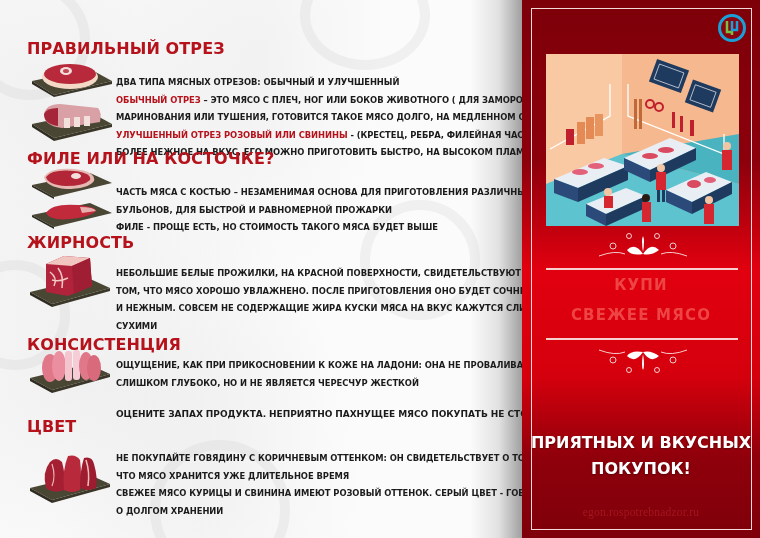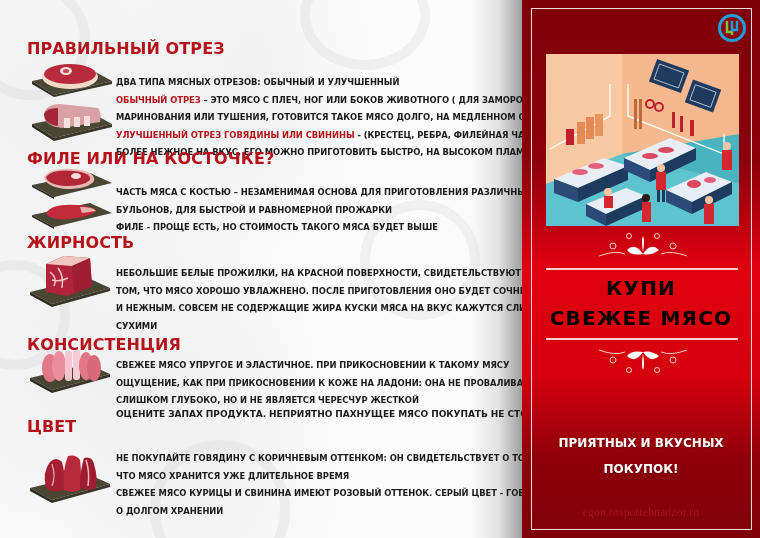--- a/index.html
+++ b/index.html
@@ -49,29 +49,29 @@
     .logo {
       position: absolute; left: 718px; top: 14px; width: 28px; height: 28px;
       border: 3px solid #1aa0d8; border-radius: 50%; background: #8a0510;
     }
     .store-illustration {
       position: absolute; left: 546px; top: 54px; width: 193px; height: 172px;
       background: #f6b98f; overflow: hidden;
     }
     .banner-title {
       position: absolute; left: 522px; width: 238px; text-align: center;
-      color: #000000; font-weight: bold; font-size: 20px; letter-spacing: 1.2px;
+      color: #ef4444; font-weight: bold; font-size: 15px; letter-spacing: 1.2px;
     }
     .banner-rule {
       position: absolute; left: 546px; width: 192px; height: 1.5px; background: #f7cfcf;
     }
     .ornament { position: absolute; }
     .tagline {
       position: absolute; left: 522px; width: 238px; text-align: center;
-      color: #ffffff; font-weight: bold; font-size: 12px; line-height: 26px;
+      color: #ffffff; font-weight: bold; font-size: 16px; line-height: 26px;
       text-shadow: 0 1px 2px rgba(0,0,0,0.4);
     }
     .watermark {
       position: absolute; left: 522px; width: 238px; top: 506px; text-align: center;
       font-family: Liberation Serif, serif; font-size: 11.5px;
       color: #a31620; letter-spacing: 0.2px;
     }
   </style>
 </head>
 <body>
@@ -101,21 +101,21 @@
     <path d="M14,14 Q16,4 30,4 L68,8 Q72,12 70,22 L32,28 Q14,26 14,14Z" fill="#d9a0a5"></path>
     <path d="M14,14 Q16,8 28,8 L28,26 Q14,24 14,14Z" fill="#a42638"></path>
     <rect x="34" y="18" width="6" height="10" fill="#f2e0dc"></rect>
     <rect x="44" y="17" width="6" height="10" fill="#f2e0dc"></rect>
     <rect x="54" y="16" width="6" height="10" fill="#f2e0dc"></rect>
   </svg>
   <div class="text-block" style="left:116px;top:58px;">
     <span class="line">ДВА ТИПА МЯСНЫХ ОТРЕЗОВ: ОБЫЧНЫЙ И УЛУЧШЕННЫЙ</span>
     <span class="line"><span class="red">ОБЫЧНЫЙ ОТРЕЗ</span><span> – ЭТО МЯСО С ПЛЕЧ, НОГ ИЛИ БОКОВ ЖИВОТНОГО ( ДЛЯ ЗАМОРОЗКИ,</span></span>
     <span class="line">МАРИНОВАНИЯ ИЛИ ТУШЕНИЯ, ГОТОВИТСЯ ТАКОЕ МЯСО ДОЛГО, НА МЕДЛЕННОМ ОГНЕ)</span>
-    <span class="line"><span class="red">УЛУЧШЕННЫЙ ОТРЕЗ ГОВЯДИНЫ ИЛИ СВИНИНЫ</span><span> - (КРЕСТЕЦ, РЕБРА, ФИЛЕЙНАЯ ЧАСТЬ),</span></span>
+    <span class="line"><span class="red">УЛУЧШЕННЫЙ ОТРЕЗ РОЗОВЫЙ ИЛИ СВИНИНЫ</span><span> - (КРЕСТЕЦ, РЕБРА, ФИЛЕЙНАЯ ЧАСТЬ),</span></span>
     <span class="line">БОЛЕЕ НЕЖНОЕ НА ВКУС, ЕГО МОЖНО ПРИГОТОВИТЬ БЫСТРО, НА ВЫСОКОМ ПЛАМЕНИ</span>
   </div>
 
   <div class="section-title" style="top:149px;">ФИЛЕ ИЛИ НА КОСТОЧКЕ?</div>
   <svg class="meat-icon" style="left:30px;top:165px;" width="84" height="34" viewBox="0 0 84 34">
     <polygon points="2,20 60,8 82,18 24,32" fill="#4a4634"></polygon>
     <polygon points="2,20 24,32 24,34 2,22" fill="#2e2b20"></polygon>
     <path d="M14,12 Q20,2 44,4 Q66,6 64,16 Q58,24 36,24 Q16,22 14,12Z" fill="#e7b7b2"></path>
     <path d="M16,12 Q22,4 44,6 Q62,8 60,15 Q54,21 36,21 Q18,20 16,12Z" fill="#b22637"></path>
     <ellipse cx="46" cy="11" rx="5" ry="3" fill="#f5dede"></ellipse>
@@ -155,21 +155,20 @@
     <polygon points="2,30 24,42 24,45 2,33" fill="#2e2b20"></polygon>
     <polygon points="24,42 82,26 82,29 24,45" fill="#3a3628"></polygon>
     <ellipse cx="22" cy="20" rx="8" ry="14" fill="#e0788a"></ellipse>
     <ellipse cx="31" cy="18" rx="7" ry="15" fill="#eb8fa0"></ellipse>
     <rect x="37" y="3" width="7" height="30" rx="3" fill="#f4c4cf"></rect>
     <rect x="45" y="2" width="7" height="30" rx="3" fill="#f6cdd6"></rect>
     <ellipse cx="58" cy="18" rx="7" ry="14" fill="#e0788a"></ellipse>
     <ellipse cx="66" cy="20" rx="7" ry="13" fill="#d86a7c"></ellipse>
   </svg>
   <div class="text-block" style="left:116px;top:341px;">
-    <span class="line">СВЕЖЕЕ МЯСО УПРУГОЕ И ЭЛАСТИЧНОЕ. ПРИ ПРИКОСНОВЕНИИ К ТАКОМУ МЯСУ</span>
     <span class="line">ОЩУЩЕНИЕ, КАК ПРИ ПРИКОСНОВЕНИИ К КОЖЕ НА ЛАДОНИ: ОНА НЕ ПРОВАЛИВАЕТСЯ</span>
     <span class="line">СЛИШКОМ ГЛУБОКО, НО И НЕ ЯВЛЯЕТСЯ ЧЕРЕСЧУР ЖЕСТКОЙ</span>
   </div>
   <div class="text-block" style="left:116px;top:390px;font-size:9px;">ОЦЕНИТЕ ЗАПАХ ПРОДУКТА. НЕПРИЯТНО ПАХНУЩЕЕ МЯСО ПОКУПАТЬ НЕ СТОИТ</div>
 
   <div class="section-title" style="top:417px;">ЦВЕТ</div>
   <svg class="meat-icon" style="left:28px;top:452px;" width="84" height="52" viewBox="0 0 84 52">
     <polygon points="2,36 60,22 82,32 24,48" fill="#4a4634"></polygon>
     <polygon points="2,36 24,48 24,51 2,39" fill="#2e2b20"></polygon>
     <polygon points="24,48 82,32 82,35 24,51" fill="#3a3628"></polygon>

